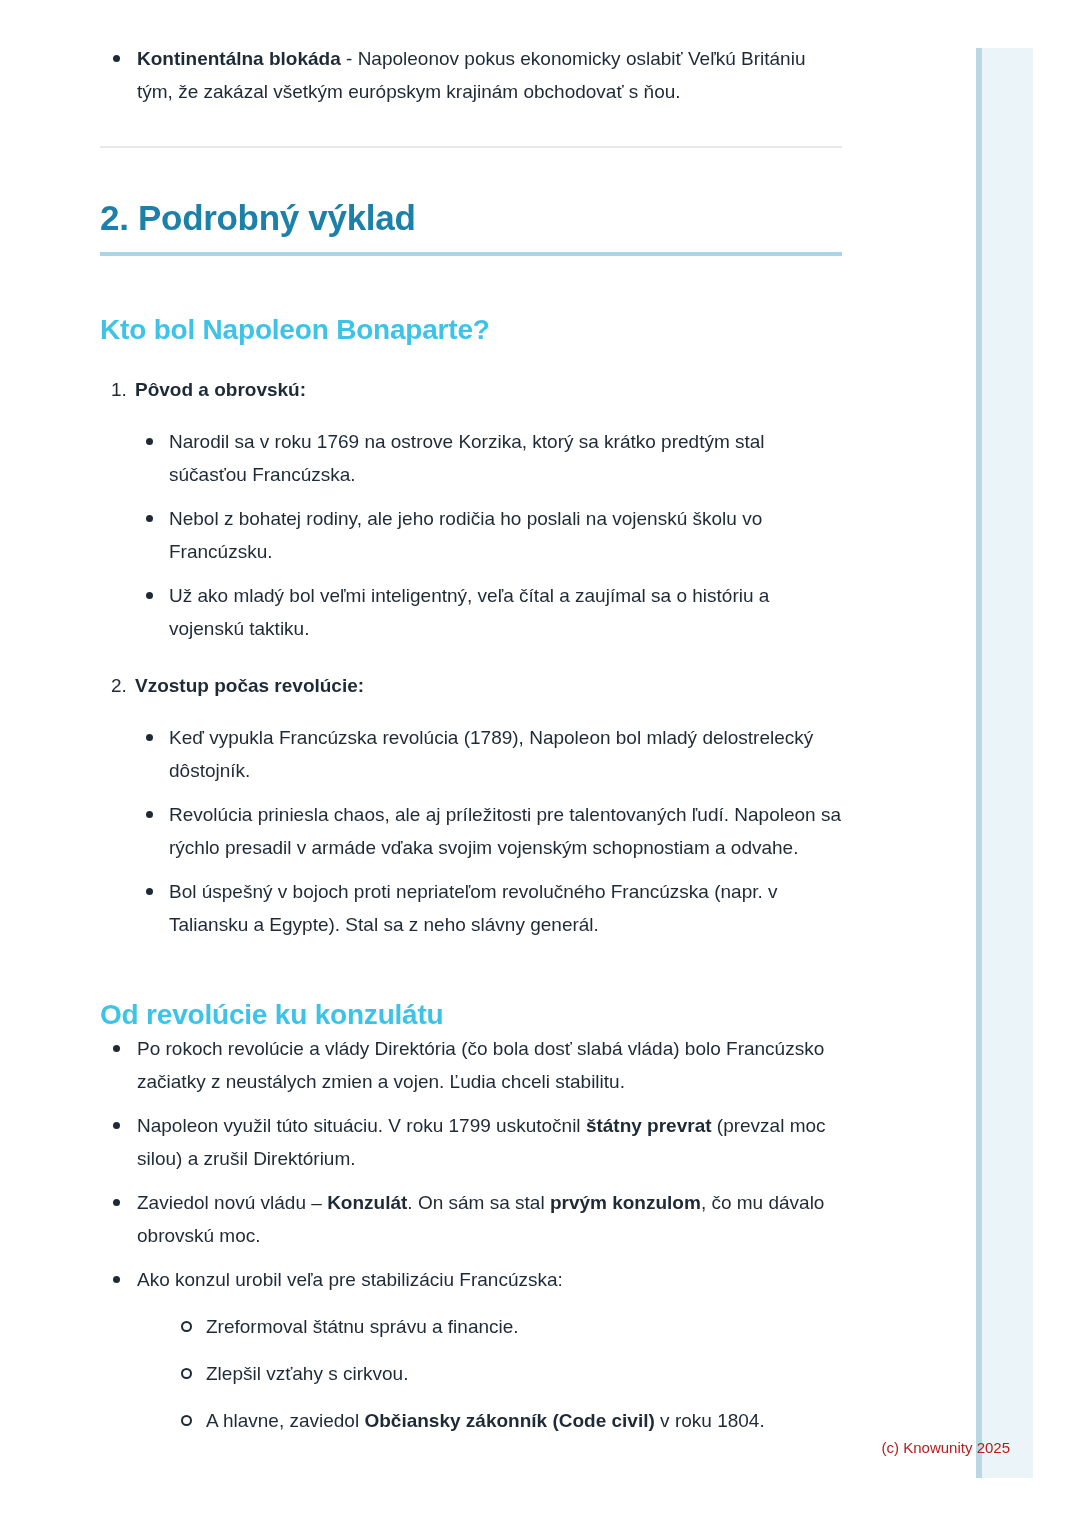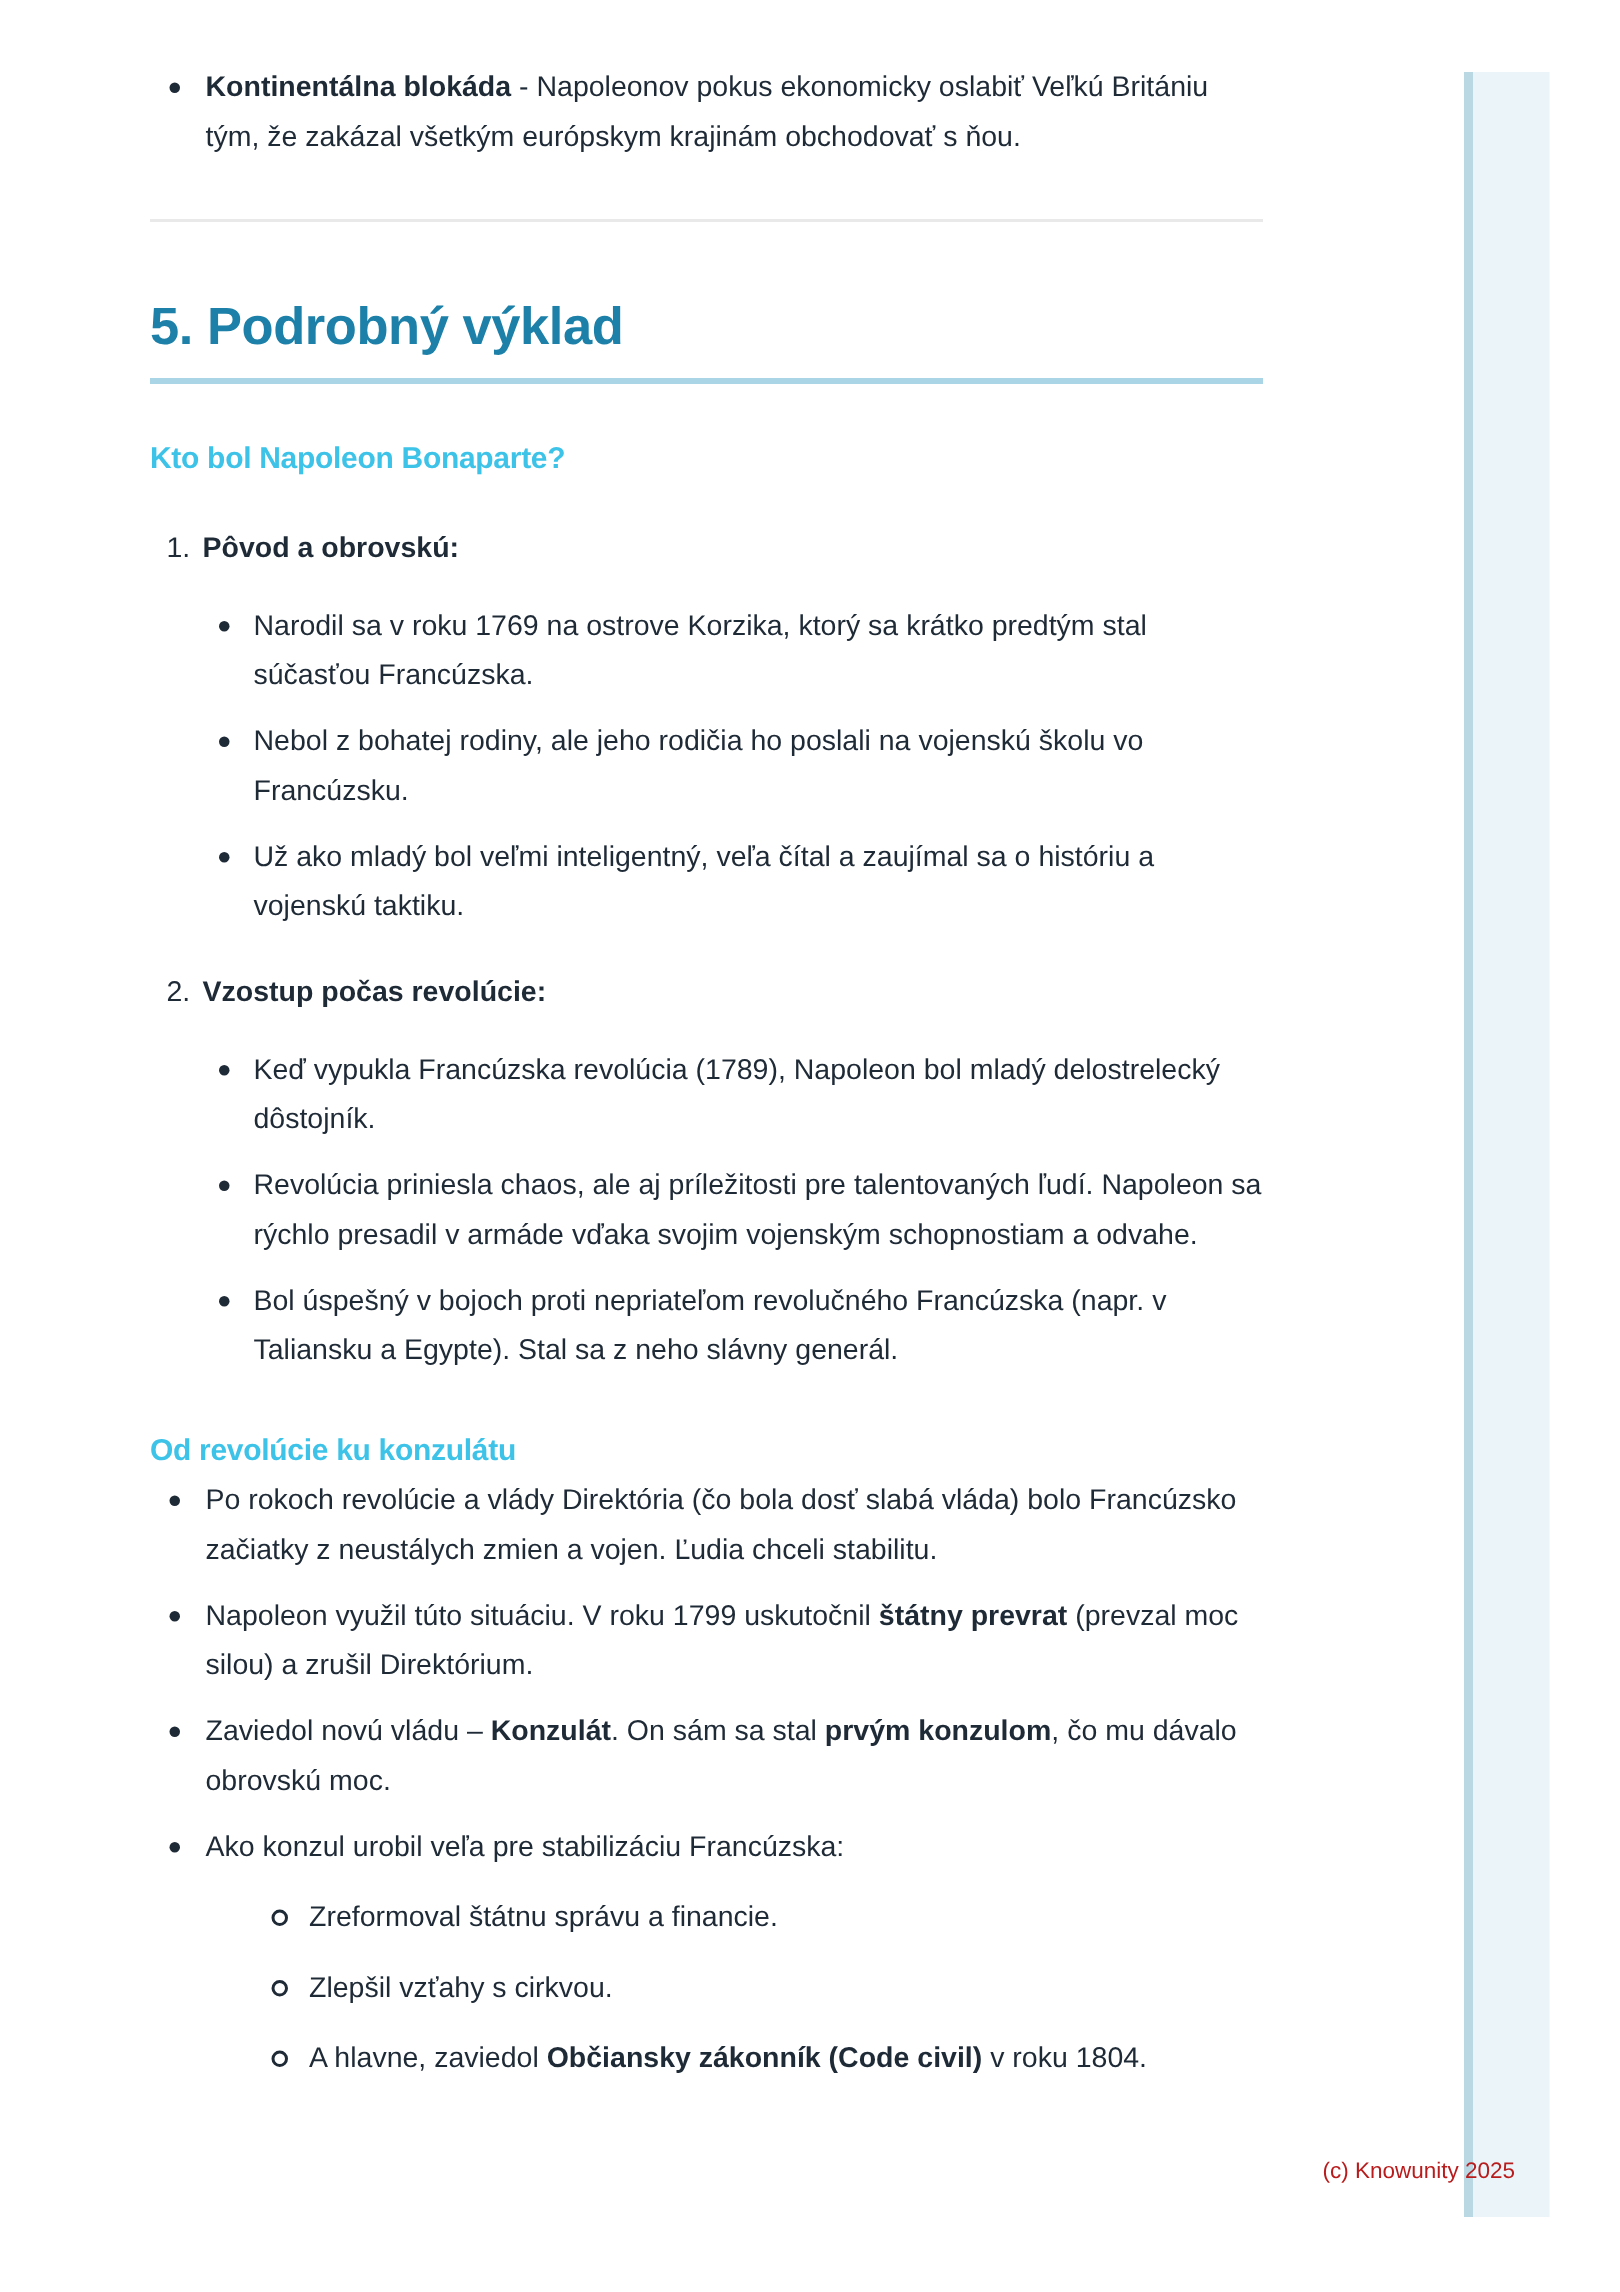--- a/index.html
+++ b/index.html
@@ -50,22 +50,22 @@
     line-height: 44px;
     font-weight: 700;
     color: #1c80a8;
     letter-spacing: -0.3px;
   }
   .h1-underline {
     height: 4px; background: #a9d5e6; border: none;
     margin: 12px 0 0 0;
   }
   h2.sub-title {
-    margin: 33px 0 0 0;
-    font-size: 20px;
+    margin: 57px 0 0 0;
+    font-size: 28px;
     line-height: 34px;
     font-weight: 700;
     color: #3ec3e8;
     letter-spacing: -0.2px;
   }
 
   .num-group { margin-top: 26px; }
   .num-group + .num-group { margin-top: 24px; }
   .num-row { padding-left: 11px; }
   .num { display: inline-block; min-width: 16px; margin-right: 8px; }
@@ -104,21 +104,21 @@
 
   <ul class="lvl1">
     <li class="li1">
       <span class="dot"></span>
       <span><span class="b">Kontinentálna blokáda</span><span> - Napoleonov pokus ekonomicky oslabiť Veľkú Britániu tým, že zakázal všetkým európskym krajinám obchodovať s ňou.</span></span>
     </li>
   </ul>
 
   <hr class="divider">
 
-  <h1 class="section-title">5. Podrobný výklad</h1>
+  <h1 class="section-title">2. Podrobný výklad</h1>
   <hr class="h1-underline">
 
   <h2 class="sub-title">Kto bol Napoleon Bonaparte?</h2>
 
   <div class="num-group">
     <div class="num-row">
       <span class="num">1.</span><span class="num-label">Pôvod a obrovskú:</span>
     </div>
     <ul class="lvl2">
       <li class="li2">

